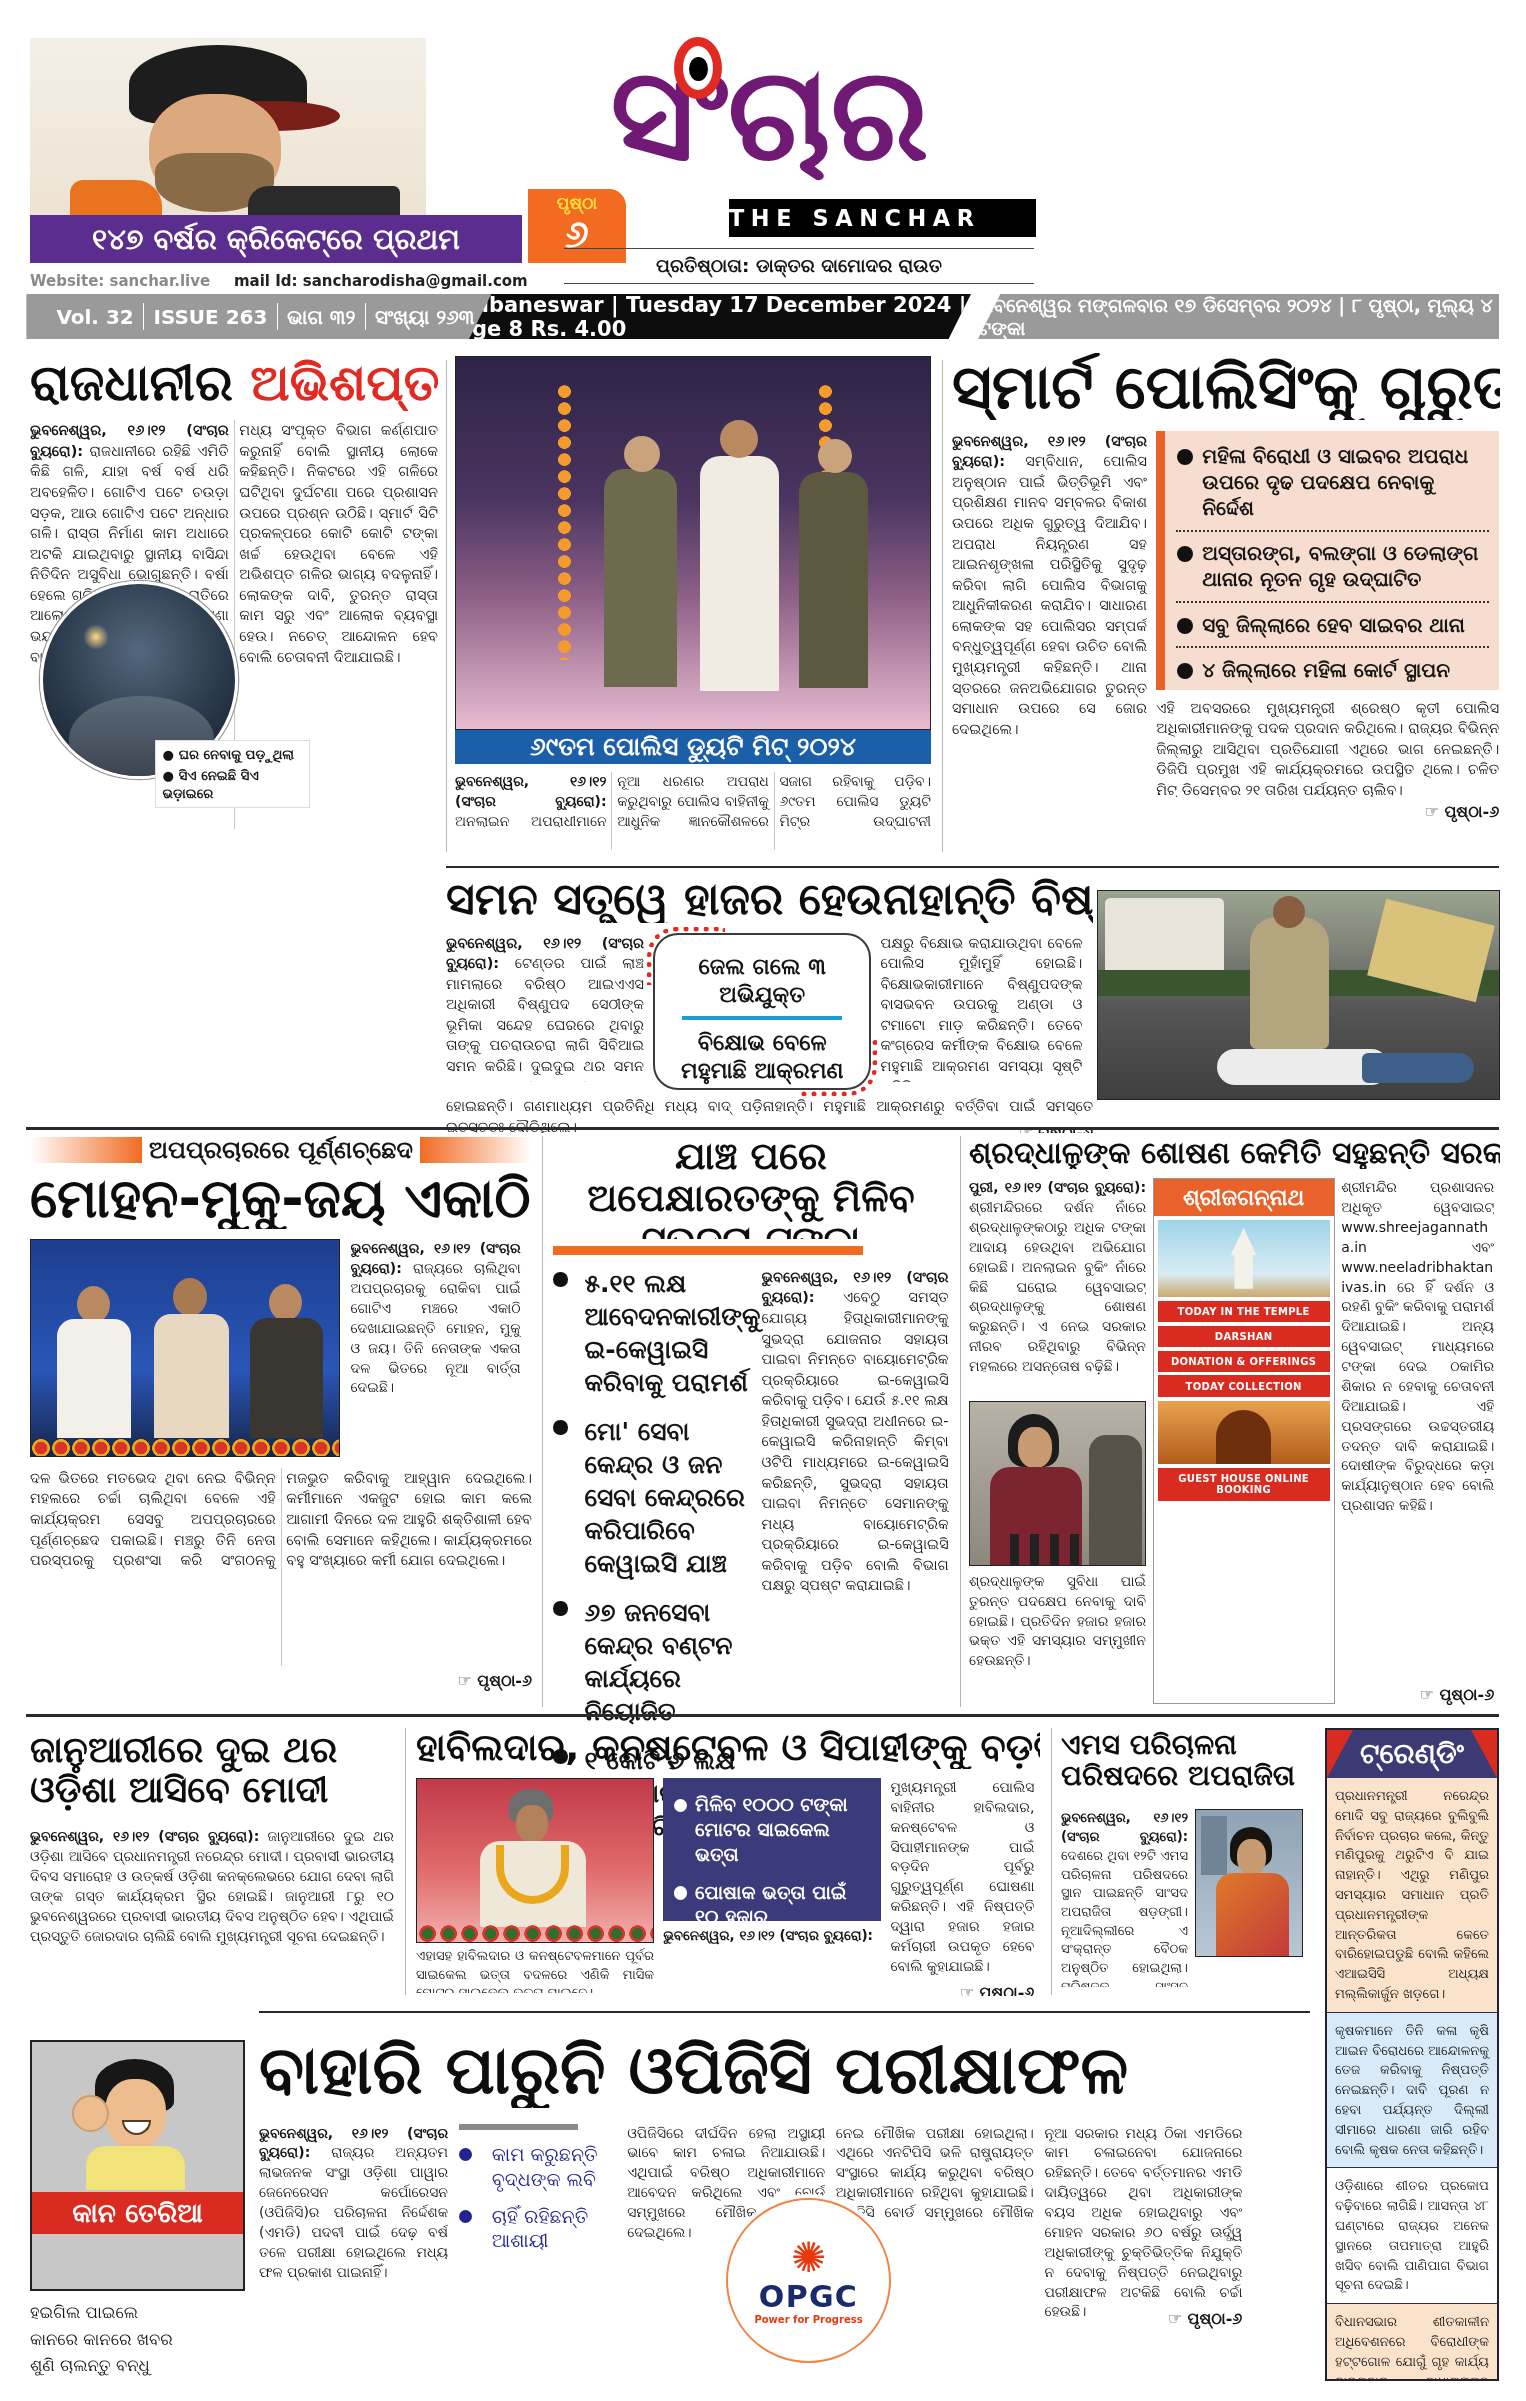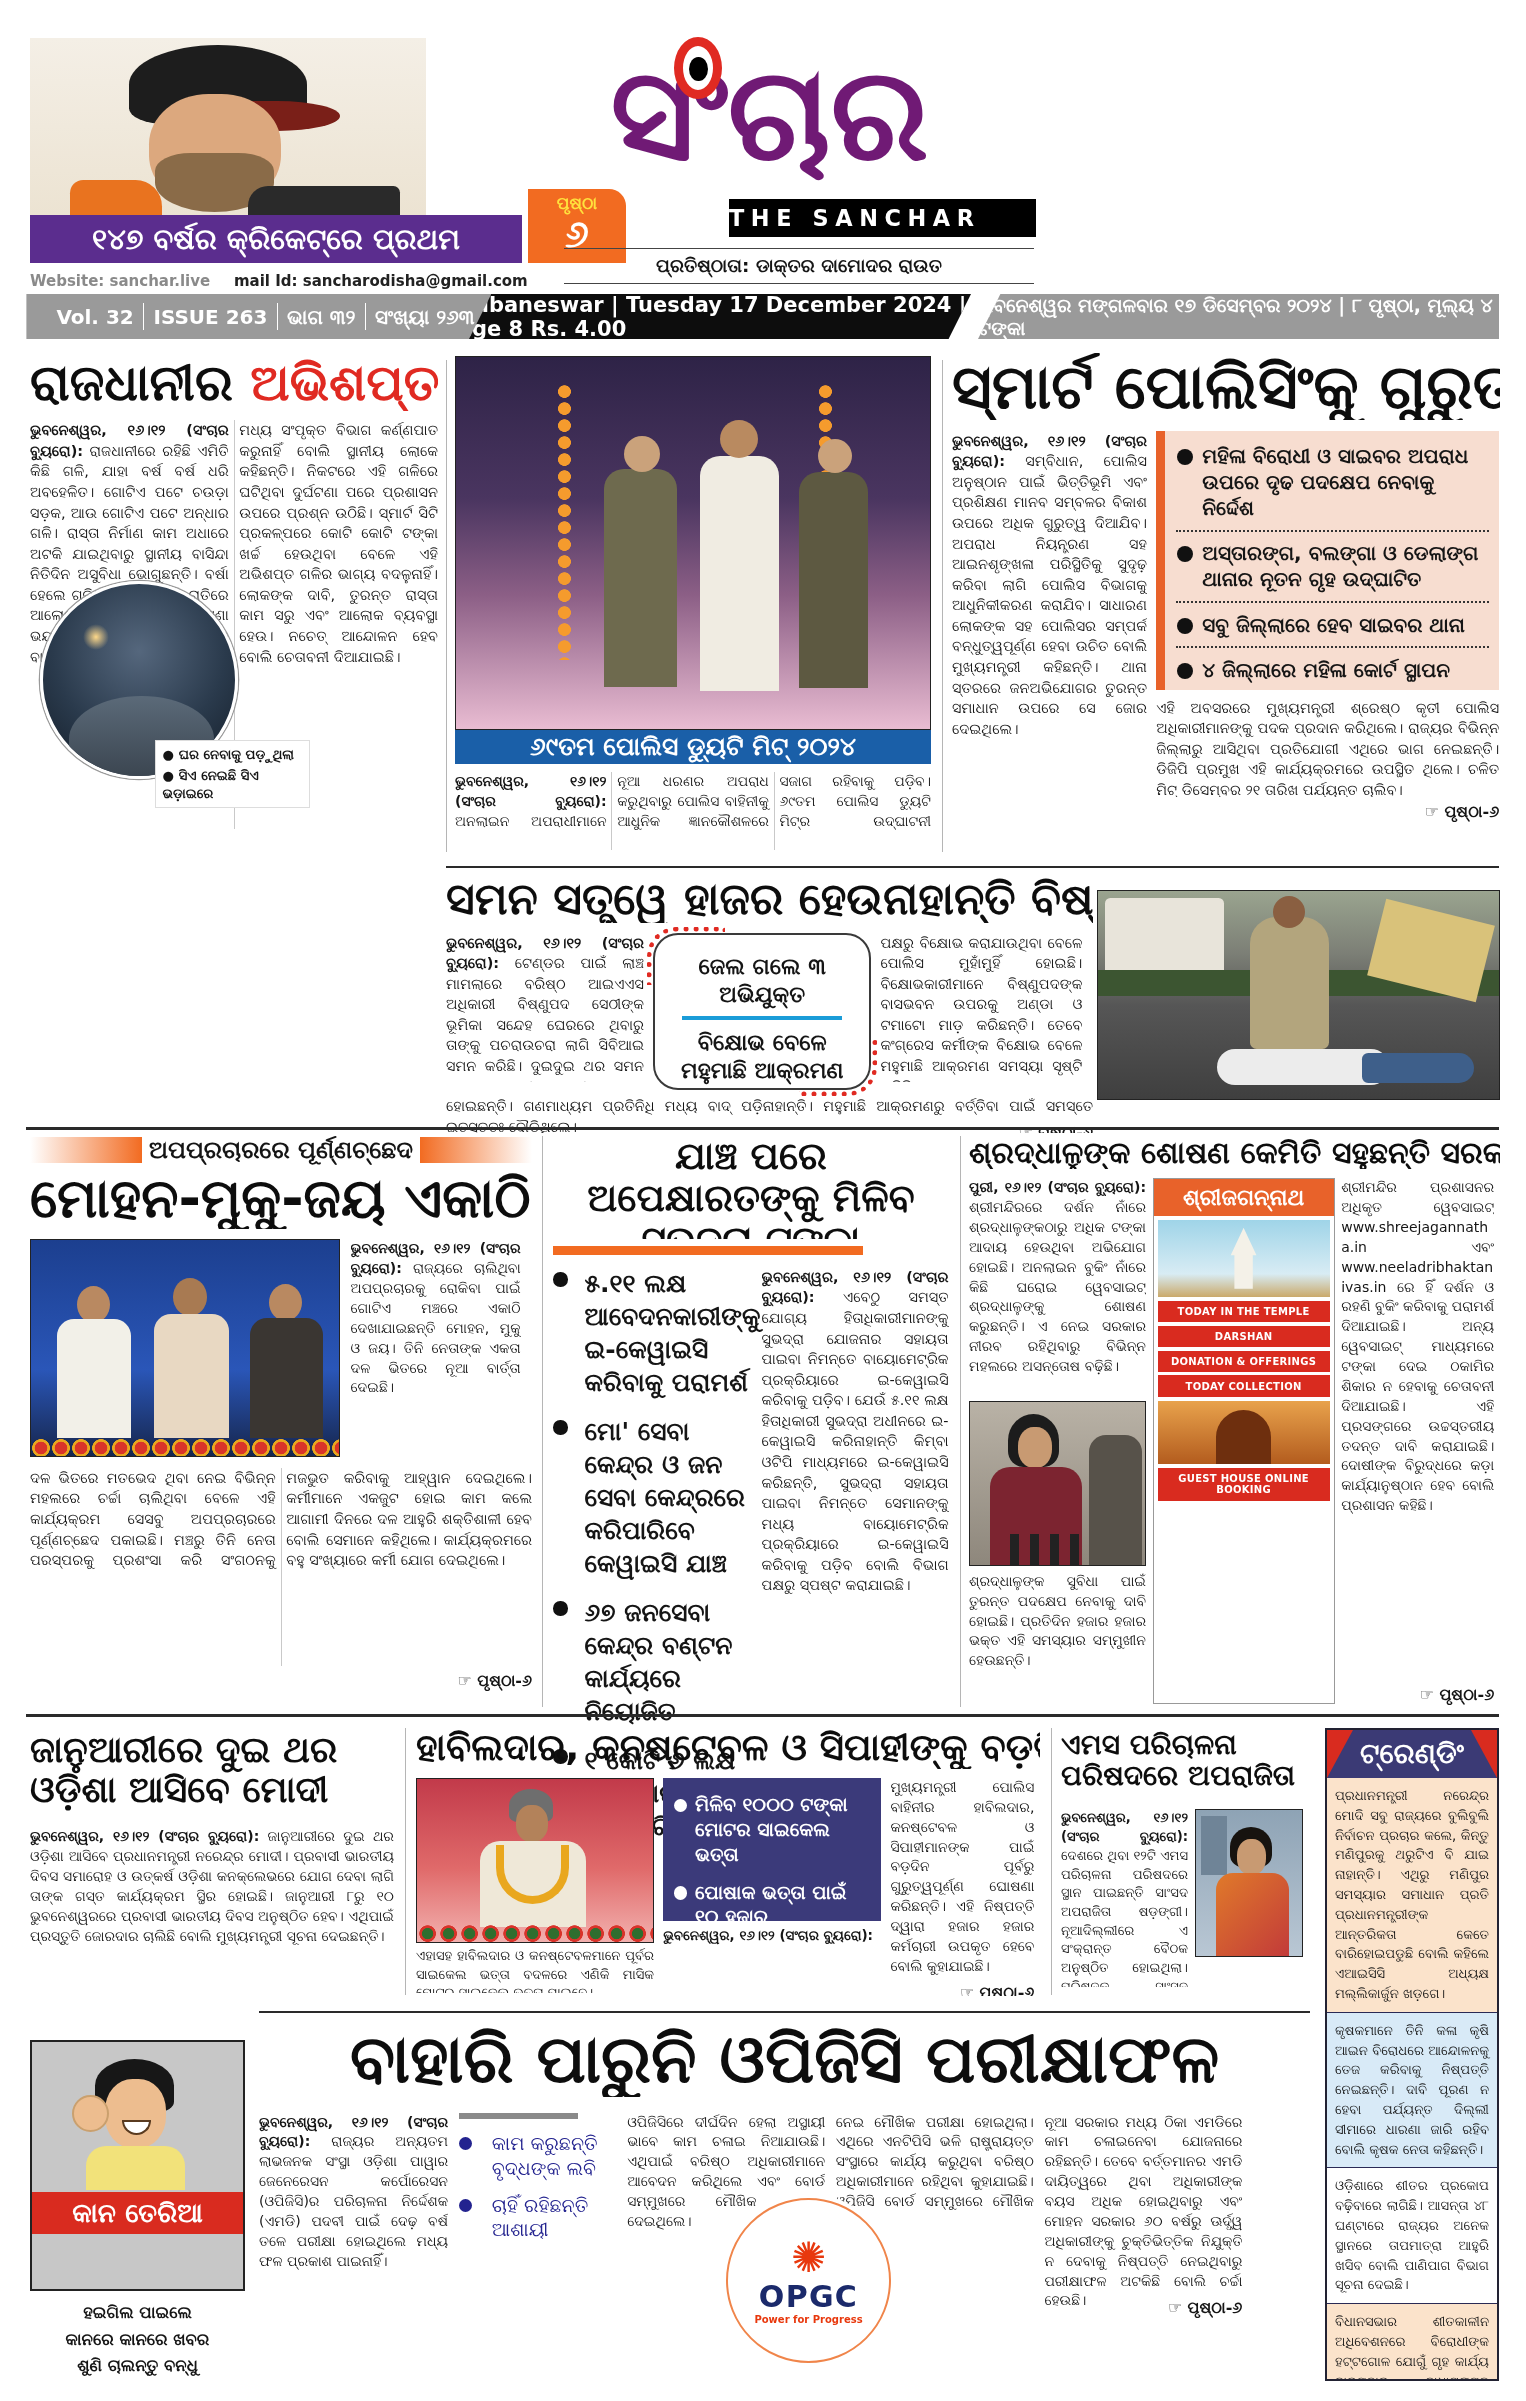--- a/index.html
+++ b/index.html
@@ -434,29 +434,29 @@
   <div style="width:215px;height:251px;background:#c7c7c7;border:2.6px double #222;position:relative;overflow:hidden">
     <div class="abs" style="left:63px;top:17px;width:79px;height:53px;background:#171717;border-radius:50% 50% 20% 20%"></div>
     <div class="abs" style="left:73px;top:37px;width:61px;height:69px;background:#edbd8f;border-radius:45%"></div>
     <div class="abs" style="left:90px;top:78px;width:29px;height:14.5px;background:#fff;border:2px solid #5a3b20;border-radius:0 0 26.4px 26.4px"></div>
     <div class="abs" style="left:40px;top:53px;width:37px;height:37px;background:#edbd8f;border-radius:50%;border:2px solid #caa06e"></div>
     <div class="abs" style="left:54px;top:104px;width:99px;height:44px;background:#f2e27a;border-radius:20px 20px 0 0"></div>
     <div class="abs" style="left:0;top:150px;width:100%;height:42px;background:var(--ad-red);color:#fff;font-weight:800;font-size:26.4px;text-align:center;line-height:42px;overflow:hidden">
       <span>କାନ ତେରିଆ</span>
     </div>
   </div>
-  <div style="text-align:center;font-weight:bold;font-size:16.5px;line-height:1.6;margin-top:9.2px">
+  <div style="font-weight:normal;font-size:16.5px;line-height:1.6;margin-top:9.2px">
     <div>ହଇଗିଲ ପାଇଲେ</div>
     <div>କାନରେ କାନରେ ଖବର</div>
     <div>ଶୁଣି ଚାଲନ୍ତୁ ବନ୍ଧୁ</div>
   </div>
 </div>
 
 <div class="abs" style="left:259px;top:2021px;width:1051px;height:370px">
-  <div class="hl" style="font-size:66px;text-align:center;white-space:nowrap;overflow:hidden;margin-top:3px">
+  <div class="hl" style="font-size:66px;white-space:nowrap;overflow:hidden;margin-top:14px">
     <span>ବାହାରି ପାରୁନି ଓପିଜିସି ପରୀକ୍ଷାଫଳ</span>
   </div>
   <div style="display:flex;gap:10.6px;margin-top:16px">
     <div class="body" style="width:189px;height:244px;font-size:14px">
       <b class="byline">ଭୁବନେଶ୍ୱର, ୧୬।୧୨ (ସଂଚାର ବ୍ୟୁରୋ):</b>
       <span>ରାଜ୍ୟର ଅନ୍ୟତମ ଲାଭଜନକ ସଂସ୍ଥା ଓଡ଼ିଶା ପାୱାର ଜେନେରେସନ କର୍ପୋରେସନ (ଓପିଜିସି)ର ପରିଚାଳନା ନିର୍ଦ୍ଦେଶକ (ଏମଡି) ପଦବୀ ପାଇଁ ଦେଢ଼ ବର୍ଷ ତଳେ ପରୀକ୍ଷା ହୋଇଥିଲେ ମଧ୍ୟ ଫଳ ପ୍ରକାଶ ପାଇନାହିଁ।</span>
     </div>
     <div style="width:158px;flex:none">
       <div style="height:6.6px;background:#8a8a8a;margin-bottom:9.2px;width:119px"></div>
       <div class="og-item">

